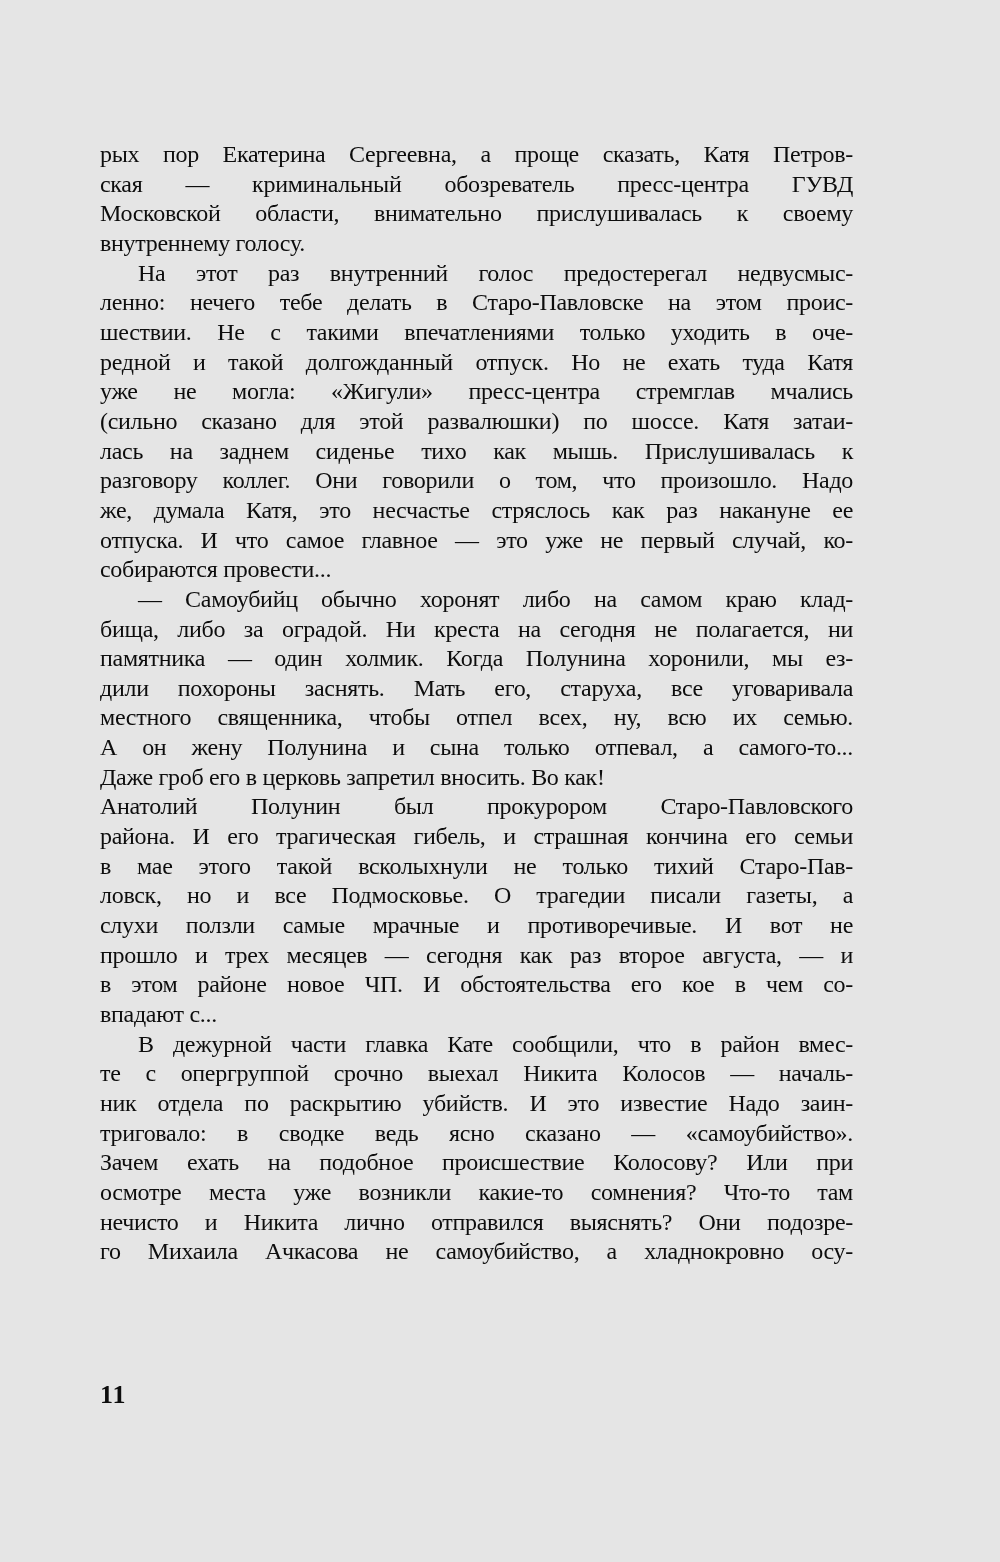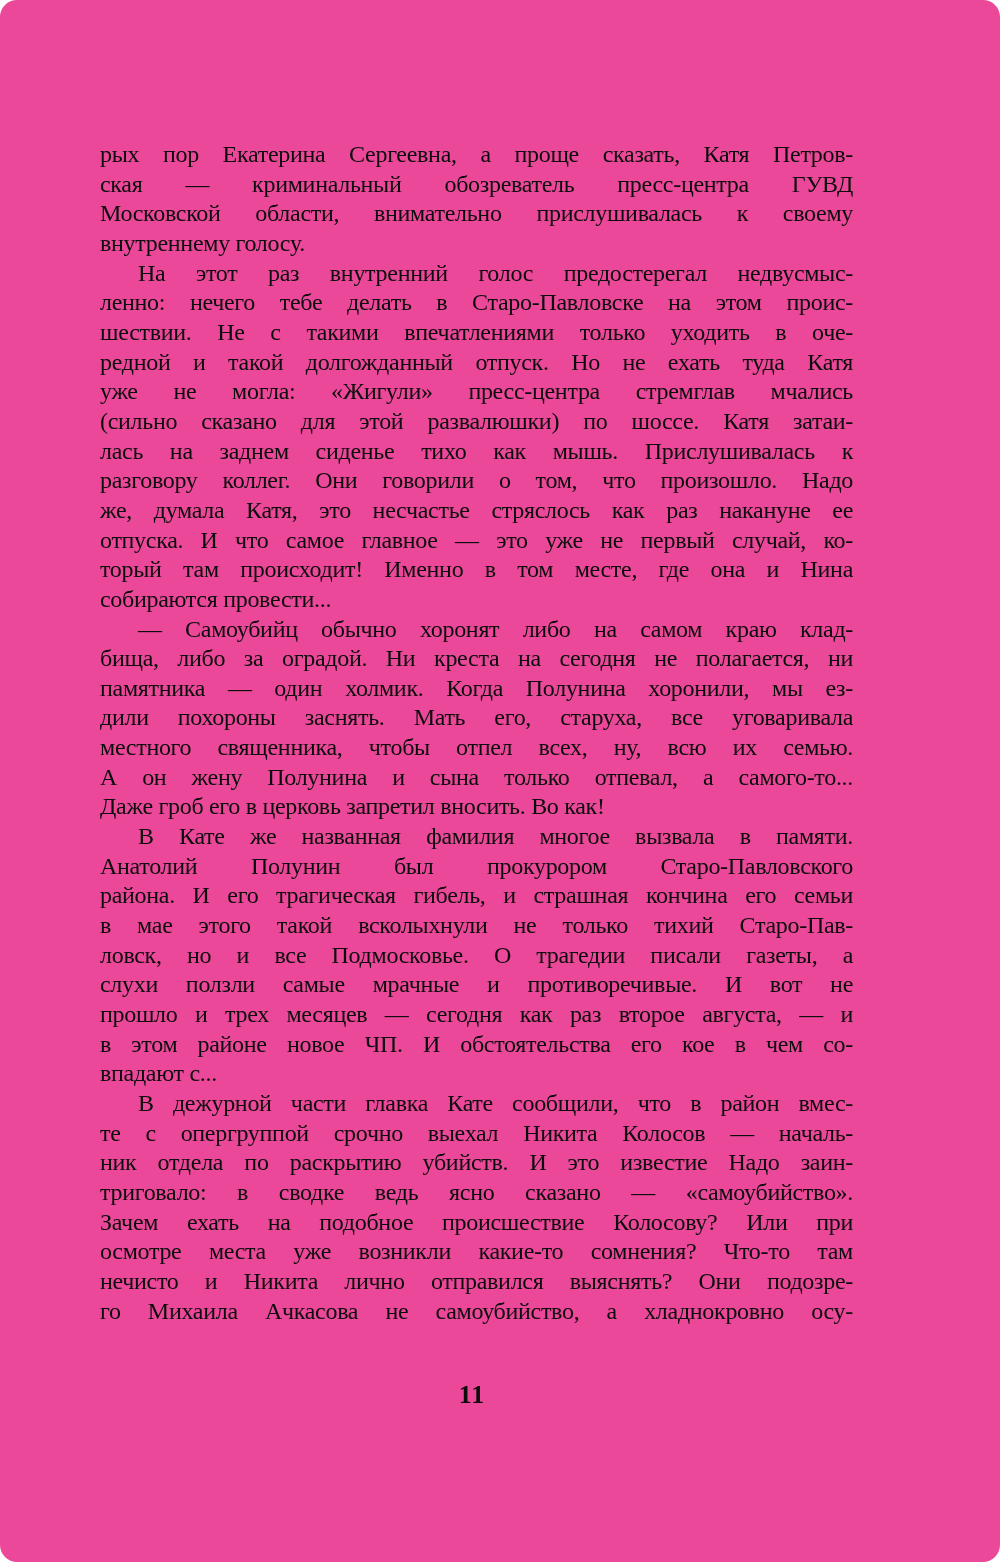--- a/index.html
+++ b/index.html
@@ -11,22 +11,21 @@
     height: 1562px;
     background: #fefefe;
     position: relative;
     font-family: "Liberation Serif", "DejaVu Serif", serif;
     color: #0d0d0d;
     overflow: hidden;
   }
   .page {
     position: absolute;
     inset: 0;
-    background: #ec4899;
-    border-radius: 17px;
+    background: #e5e5e5;
   }
   .text-block {
     position: absolute;
     left: 100px;
     top: 140px;
     width: 753px;
   }
   .line {
     font-size: 24px;
     line-height: 29.65px;
@@ -40,21 +39,21 @@
     text-align-last: left;
   }
   .line.indent {
     text-indent: 38px;
   }
   .page-number {
     position: absolute;
     left: 100px;
     top: 1380px;
     width: 744px;
-    text-align: center;
+    text-align: left;
     font-size: 26px;
     font-weight: bold;
     letter-spacing: 1px;
     color: #0d0d0d;
   }
 </style>
 </head>
 <body>
 
 <div class="page">
@@ -66,30 +65,28 @@
       <div class="line indent">На этот раз внутренний голос предостерегал недвусмыс-</div>
       <div class="line">ленно: нечего тебе делать в Старо-Павловске на этом проис-</div>
       <div class="line">шествии. Не с такими впечатлениями только уходить в оче-</div>
       <div class="line">редной и такой долгожданный отпуск. Но не ехать туда Катя</div>
       <div class="line">уже не могла: «Жигули» пресс-центра стремглав мчались</div>
       <div class="line">(сильно сказано для этой развалюшки) по шоссе. Катя затаи-</div>
       <div class="line">лась на заднем сиденье тихо как мышь. Прислушивалась к</div>
       <div class="line">разговору коллег. Они говорили о том, что произошло. Надо</div>
       <div class="line">же, думала Катя, это несчастье стряслось как раз накануне ее</div>
       <div class="line">отпуска. И что самое главное — это уже не первый случай, ко-</div>
-      <div class="line">торый там происходит! Именно в том месте, где она и Нина</div>
       <div class="line last">собираются провести...</div>
       <div class="line indent">— Самоубийц обычно хоронят либо на самом краю клад-</div>
       <div class="line">бища, либо за оградой. Ни креста на сегодня не полагается, ни</div>
       <div class="line">памятника — один холмик. Когда Полунина хоронили, мы ез-</div>
       <div class="line">дили похороны заснять. Мать его, старуха, все уговаривала</div>
       <div class="line">местного священника, чтобы отпел всех, ну, всю их семью.</div>
       <div class="line">А он жену Полунина и сына только отпевал, а самого-то...</div>
       <div class="line last">Даже гроб его в церковь запретил вносить. Во как!</div>
-      <div class="line indent">В Кате же названная фамилия многое вызвала в памяти.</div>
       <div class="line">Анатолий Полунин был прокурором Старо-Павловского</div>
       <div class="line">района. И его трагическая гибель, и страшная кончина его семьи</div>
       <div class="line">в мае этого такой всколыхнули не только тихий Старо-Пав-</div>
       <div class="line">ловск, но и все Подмосковье. О трагедии писали газеты, а</div>
       <div class="line">слухи ползли самые мрачные и противоречивые. И вот не</div>
       <div class="line">прошло и трех месяцев — сегодня как раз второе августа, — и</div>
       <div class="line">в этом районе новое ЧП. И обстоятельства его кое в чем со-</div>
       <div class="line last">впадают с...</div>
       <div class="line indent">В дежурной части главка Кате сообщили, что в район вмес-</div>
       <div class="line">те с опергруппой срочно выехал Никита Колосов — началь-</div>

